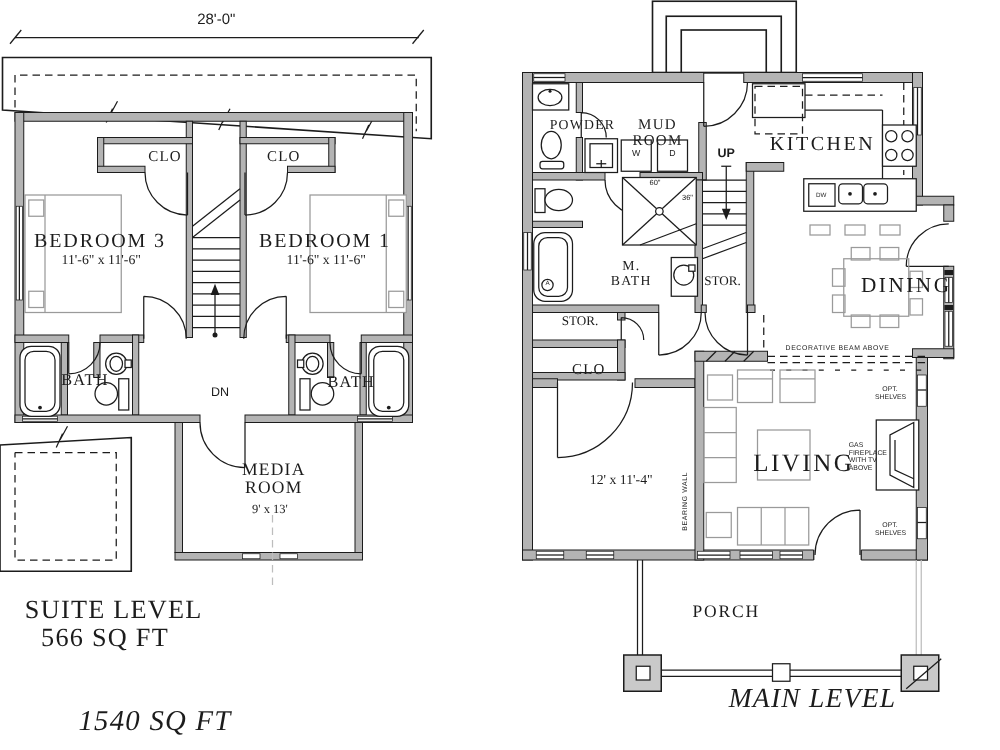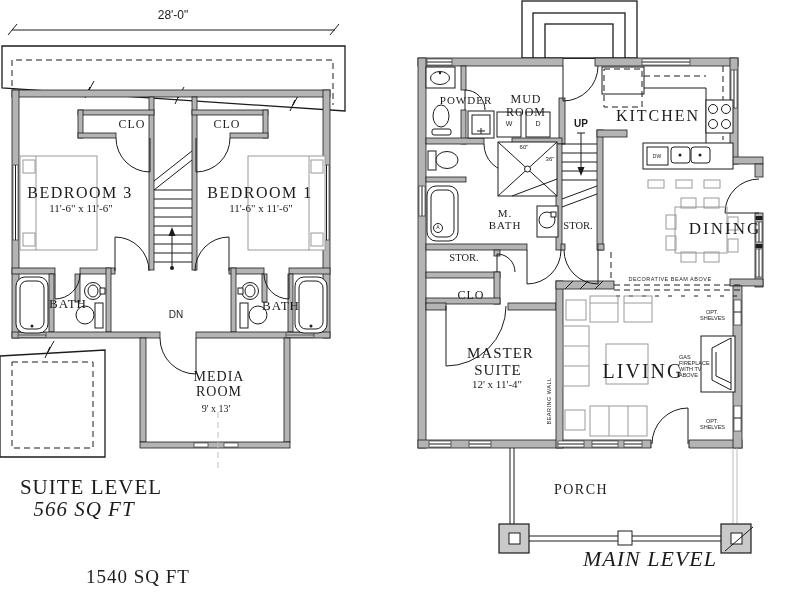--- a/index.html
+++ b/index.html
@@ -378,38 +378,37 @@
 <div class="lbl" style="left:80px;top:193px;font-size:16px;letter-spacing:1.5px;">BEDROOM 3</div>
 <div class="lbl" style="left:81px;top:208px;font-size:11px;">11'-6" x 11'-6"</div>
 <div class="lbl" style="left:260px;top:193px;font-size:16px;letter-spacing:1.5px;">BEDROOM 1</div>
 <div class="lbl" style="left:261px;top:208px;font-size:11px;">11'-6" x 11'-6"</div>
 <div class="lbl" style="left:68px;top:304px;font-size:13px;letter-spacing:1px;">BATH</div>
 <div class="lbl" style="left:281px;top:306px;font-size:13px;letter-spacing:1px;">BATH</div>
 <div class="lbl ann" style="left:176px;top:282px;font-size:10px;margin-top:32px;">DN</div>
 <div class="lbl wrap" style="left:219px;top:384px;font-size:14px;width:54px;letter-spacing:1px;">MEDIA ROOM</div>
 <div class="lbl" style="left:216px;top:408px;font-size:10px;">9' x 13'</div>
 <div class="lbl" style="left:91px;top:488px;font-size:21px;letter-spacing:1px;">SUITE LEVEL</div>
-<div class="lbl" style="left:84px;top:510px;font-size:21px;letter-spacing:1px;font-style:italic;">566 SQ FT</div>
-<div class="lbl" style="left:138px;top:577px;font-size:19px;letter-spacing:1px;">1540 SQ FT</div>
+<div class="lbl" style="left:84px;top:510px;font-size:21px;letter-spacing:1px;">566 SQ FT</div>
+<div class="lbl" style="left:124px;top:577px;font-size:23px;letter-spacing:1px;font-style:italic;">1540 SQ FT</div>
 
 <div class="lbl" style="left:466px;top:100px;font-size:11px;letter-spacing:1px;">POWDER</div>
 <div class="lbl wrap" style="left:526px;top:106px;font-size:12px;width:44px;letter-spacing:1px;">MUD ROOM</div>
 <div class="lbl" style="left:658px;top:116px;font-size:16px;letter-spacing:2px;">KITCHEN</div>
 <div class="lbl ann" style="left:581px;top:123px;font-size:10px;font-weight:bold;">UP</div>
 <div class="lbl ann" style="left:509px;top:124px;font-size:7px;">W</div>
 <div class="lbl ann" style="left:538px;top:124px;font-size:7px;">D</div>
 <div class="lbl ann" style="left:657px;top:157px;font-size:5px;">DW</div>
 <div class="lbl ann" style="left:524px;top:147px;font-size:6px;">60"</div>
 <div class="lbl ann" style="left:550px;top:159px;font-size:6px;">36"</div>
 <div class="lbl ann" style="left:438px;top:228px;font-size:5px;">A</div>
 <div class="lbl wrap" style="left:505px;top:219px;font-size:11px;width:40px;letter-spacing:1px;">M. BATH</div>
 <div class="lbl" style="left:578px;top:226px;font-size:10.5px;">STOR.</div>
 <div class="lbl" style="left:464px;top:258px;font-size:10.5px;">STOR.</div>
 <div class="lbl" style="left:471px;top:296px;font-size:12px;letter-spacing:1px;">CLO</div>
-<div class="lbl wrap" style="left:498px;top:361px;font-size:15px;width:62px;letter-spacing:1px;">MASTER SUITE</div>
 <div class="lbl" style="left:497px;top:384px;font-size:11px;">12' x 11'-4"</div>
 <div class="lbl" style="left:702px;top:229px;font-size:17px;letter-spacing:2px;margin-left:23px;">DINING</div>
 <div class="lbl" style="left:643px;top:371px;font-size:20px;letter-spacing:2px;">LIVING</div>
 <div class="lbl ann" style="left:670px;top:279px;font-size:5.5px;letter-spacing:0.5px;">DECORATIVE BEAM ABOVE</div>
 <div class="lbl ann wrap" style="left:694px;top:366px;font-size:5.5px;width:30px;text-align:left;">GAS FIREPLACE WITH TV ABOVE</div>
 <div class="lbl ann wrap" style="left:712px;top:315px;font-size:5.5px;width:24px;">OPT. SHELVES</div>
 <div class="lbl ann wrap" style="left:712px;top:424px;font-size:5.5px;width:24px;">OPT. SHELVES</div>
 <div class="lbl ann vert" style="left:549px;top:401px;font-size:5.5px;letter-spacing:0.5px;">BEARING WALL</div>
 <div class="lbl" style="left:581px;top:490px;font-size:14px;letter-spacing:1.5px;">PORCH</div>
 <div class="lbl" style="left:650px;top:559px;font-size:22px;letter-spacing:1px;font-style:italic;">MAIN LEVEL</div>

